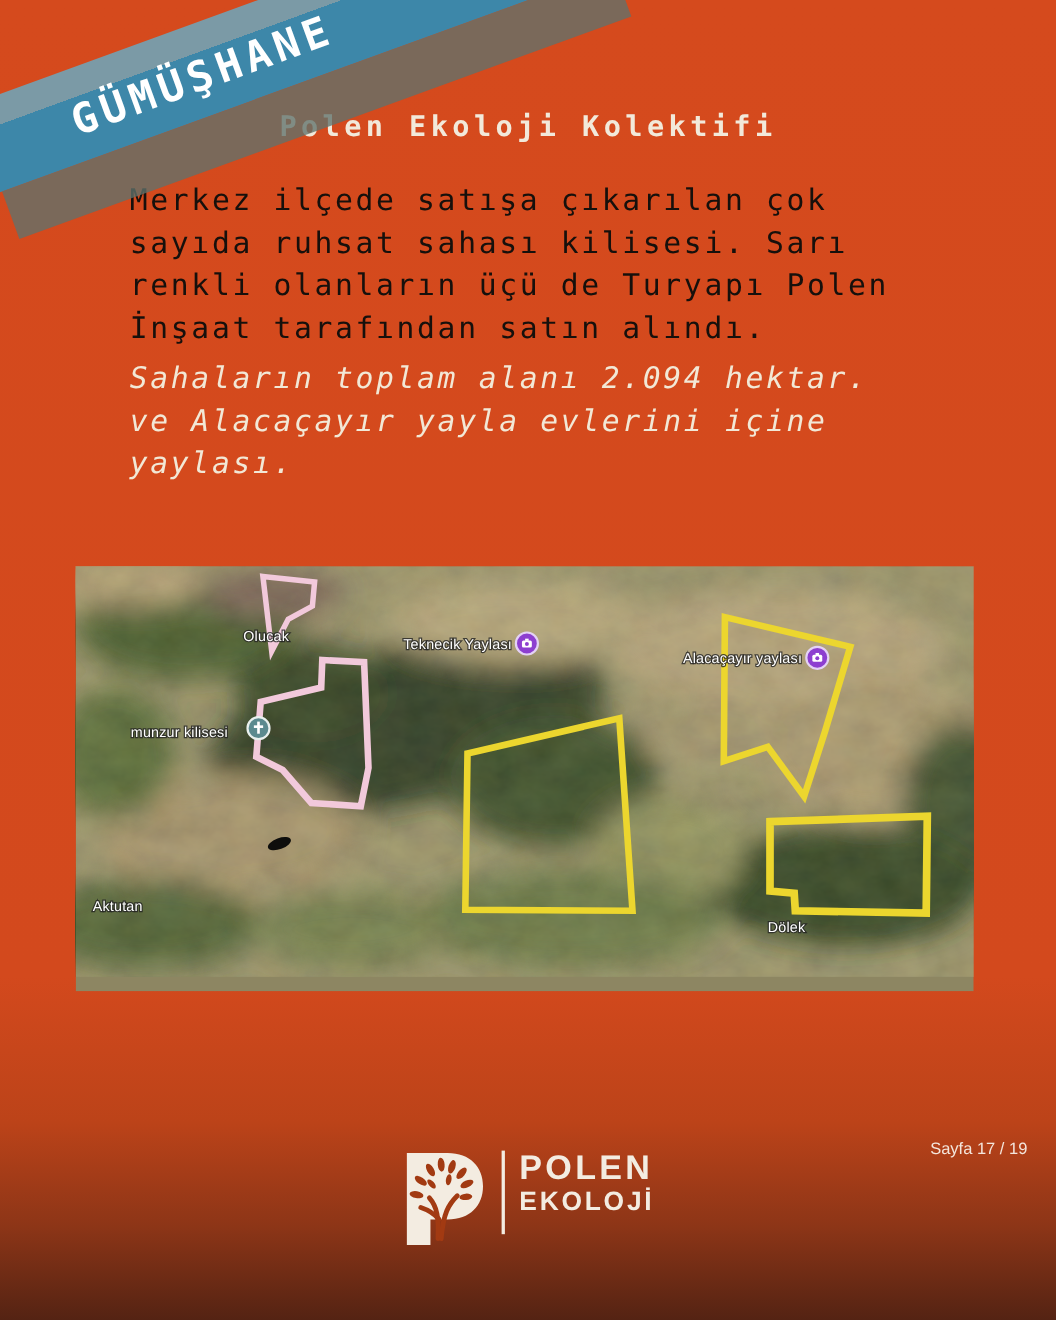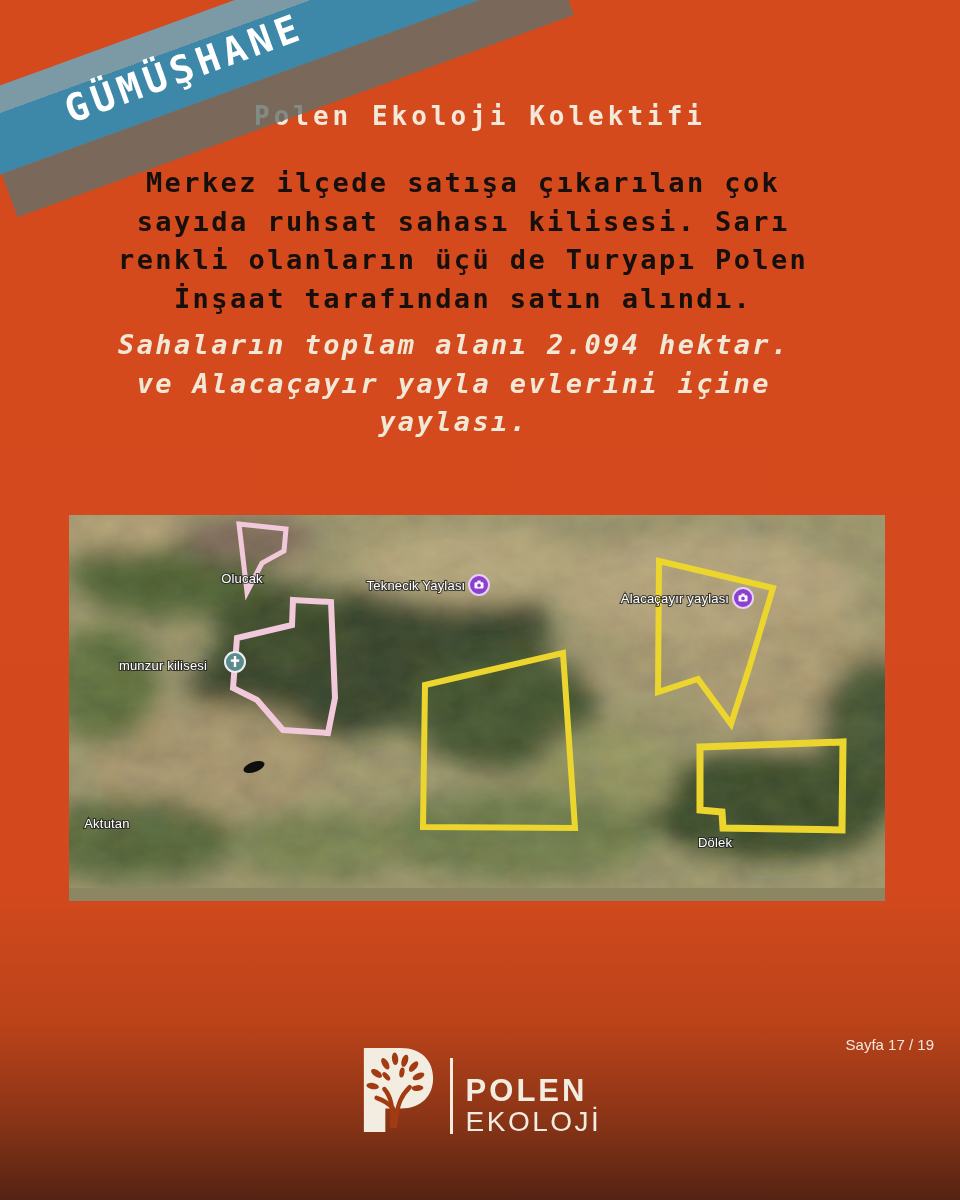--- a/index.html
+++ b/index.html
@@ -10,36 +10,36 @@
   .ribbon{position:absolute;left:-40px;top:100px;width:580px;height:84px;
           transform-origin:0 0;transform:rotate(-20deg);
           background:linear-gradient(180deg,#7b9aa6 0,#7b9aa6 26px,#3d87a9 26px,#3d87a9 100%);
           display:flex;align-items:center;z-index:3;}
   .ribbon::after{content:"";position:absolute;left:14px;top:84px;width:102%;height:46px;
           background:rgba(96,114,108,0.78);}
   .ribbon-text{font-weight:700;font-size:38px;color:#ffffff;letter-spacing:5px;
           padding-left:96px;padding-top:10px;white-space:nowrap;}
   .title{position:absolute;left:0;right:0;top:99px;text-align:center;z-index:2;
          font-weight:700;font-size:26px;line-height:34px;letter-spacing:4px;color:#f2e9da;}
-  .para{position:absolute;left:118px;font-weight:700;font-size:27px;line-height:38.5px;
-        letter-spacing:2.4px;white-space:nowrap;text-align:center;}
+  .para{position:absolute;left:118px;font-weight:400;font-size:27px;line-height:38.5px;
+        letter-spacing:2.4px;white-space:nowrap;}
   .para1{top:164px;color:#16100c;}
   .para2{top:326px;color:#f2e8d6;font-style:italic;}
   .map{position:absolute;left:69px;top:515px;width:816px;height:386px;overflow:hidden;background:#8d8662;}
   .map svg{display:block;}
   .map-label{fill:#ffffff;font-family:"Liberation Sans",sans-serif;font-size:13px;font-weight:500;
          paint-order:stroke;stroke:rgba(35,35,35,0.8);stroke-width:2.2px;letter-spacing:0.2px;}
   
   .brand{position:absolute;top:1046px;left:0;right:0;display:flex;justify-content:center;
-         align-items:flex-end;gap:13px;}
+         align-items:flex-start;gap:13px;}
   .p-mark{width:78px;height:88px;}
   .divider{width:3px;height:76px;background:#f3ece1;}
   .brand-text{display:flex;flex-direction:column;gap:3px;font-family:"Liberation Sans",sans-serif;}
   .brand-top{font-weight:700;font-size:31px;line-height:31px;letter-spacing:3px;color:#f3ece1;}
-  .brand-bottom{font-weight:400;font-size:28px;line-height:25px;letter-spacing:2.5px;color:#f3ece1;}
+  .brand-bottom{font-weight:700;font-size:24px;line-height:25px;letter-spacing:2.5px;color:#f3ece1;}
   .page-num{position:absolute;top:1036px;right:26px;color:#f4e6dc;
          font:400 15px "Liberation Sans",sans-serif;}
 </style>
 </head>
 <body>
 
 <div class="page">
 
   <div class="ribbon">
     <span class="ribbon-text">GÜMÜŞHANE</span>

